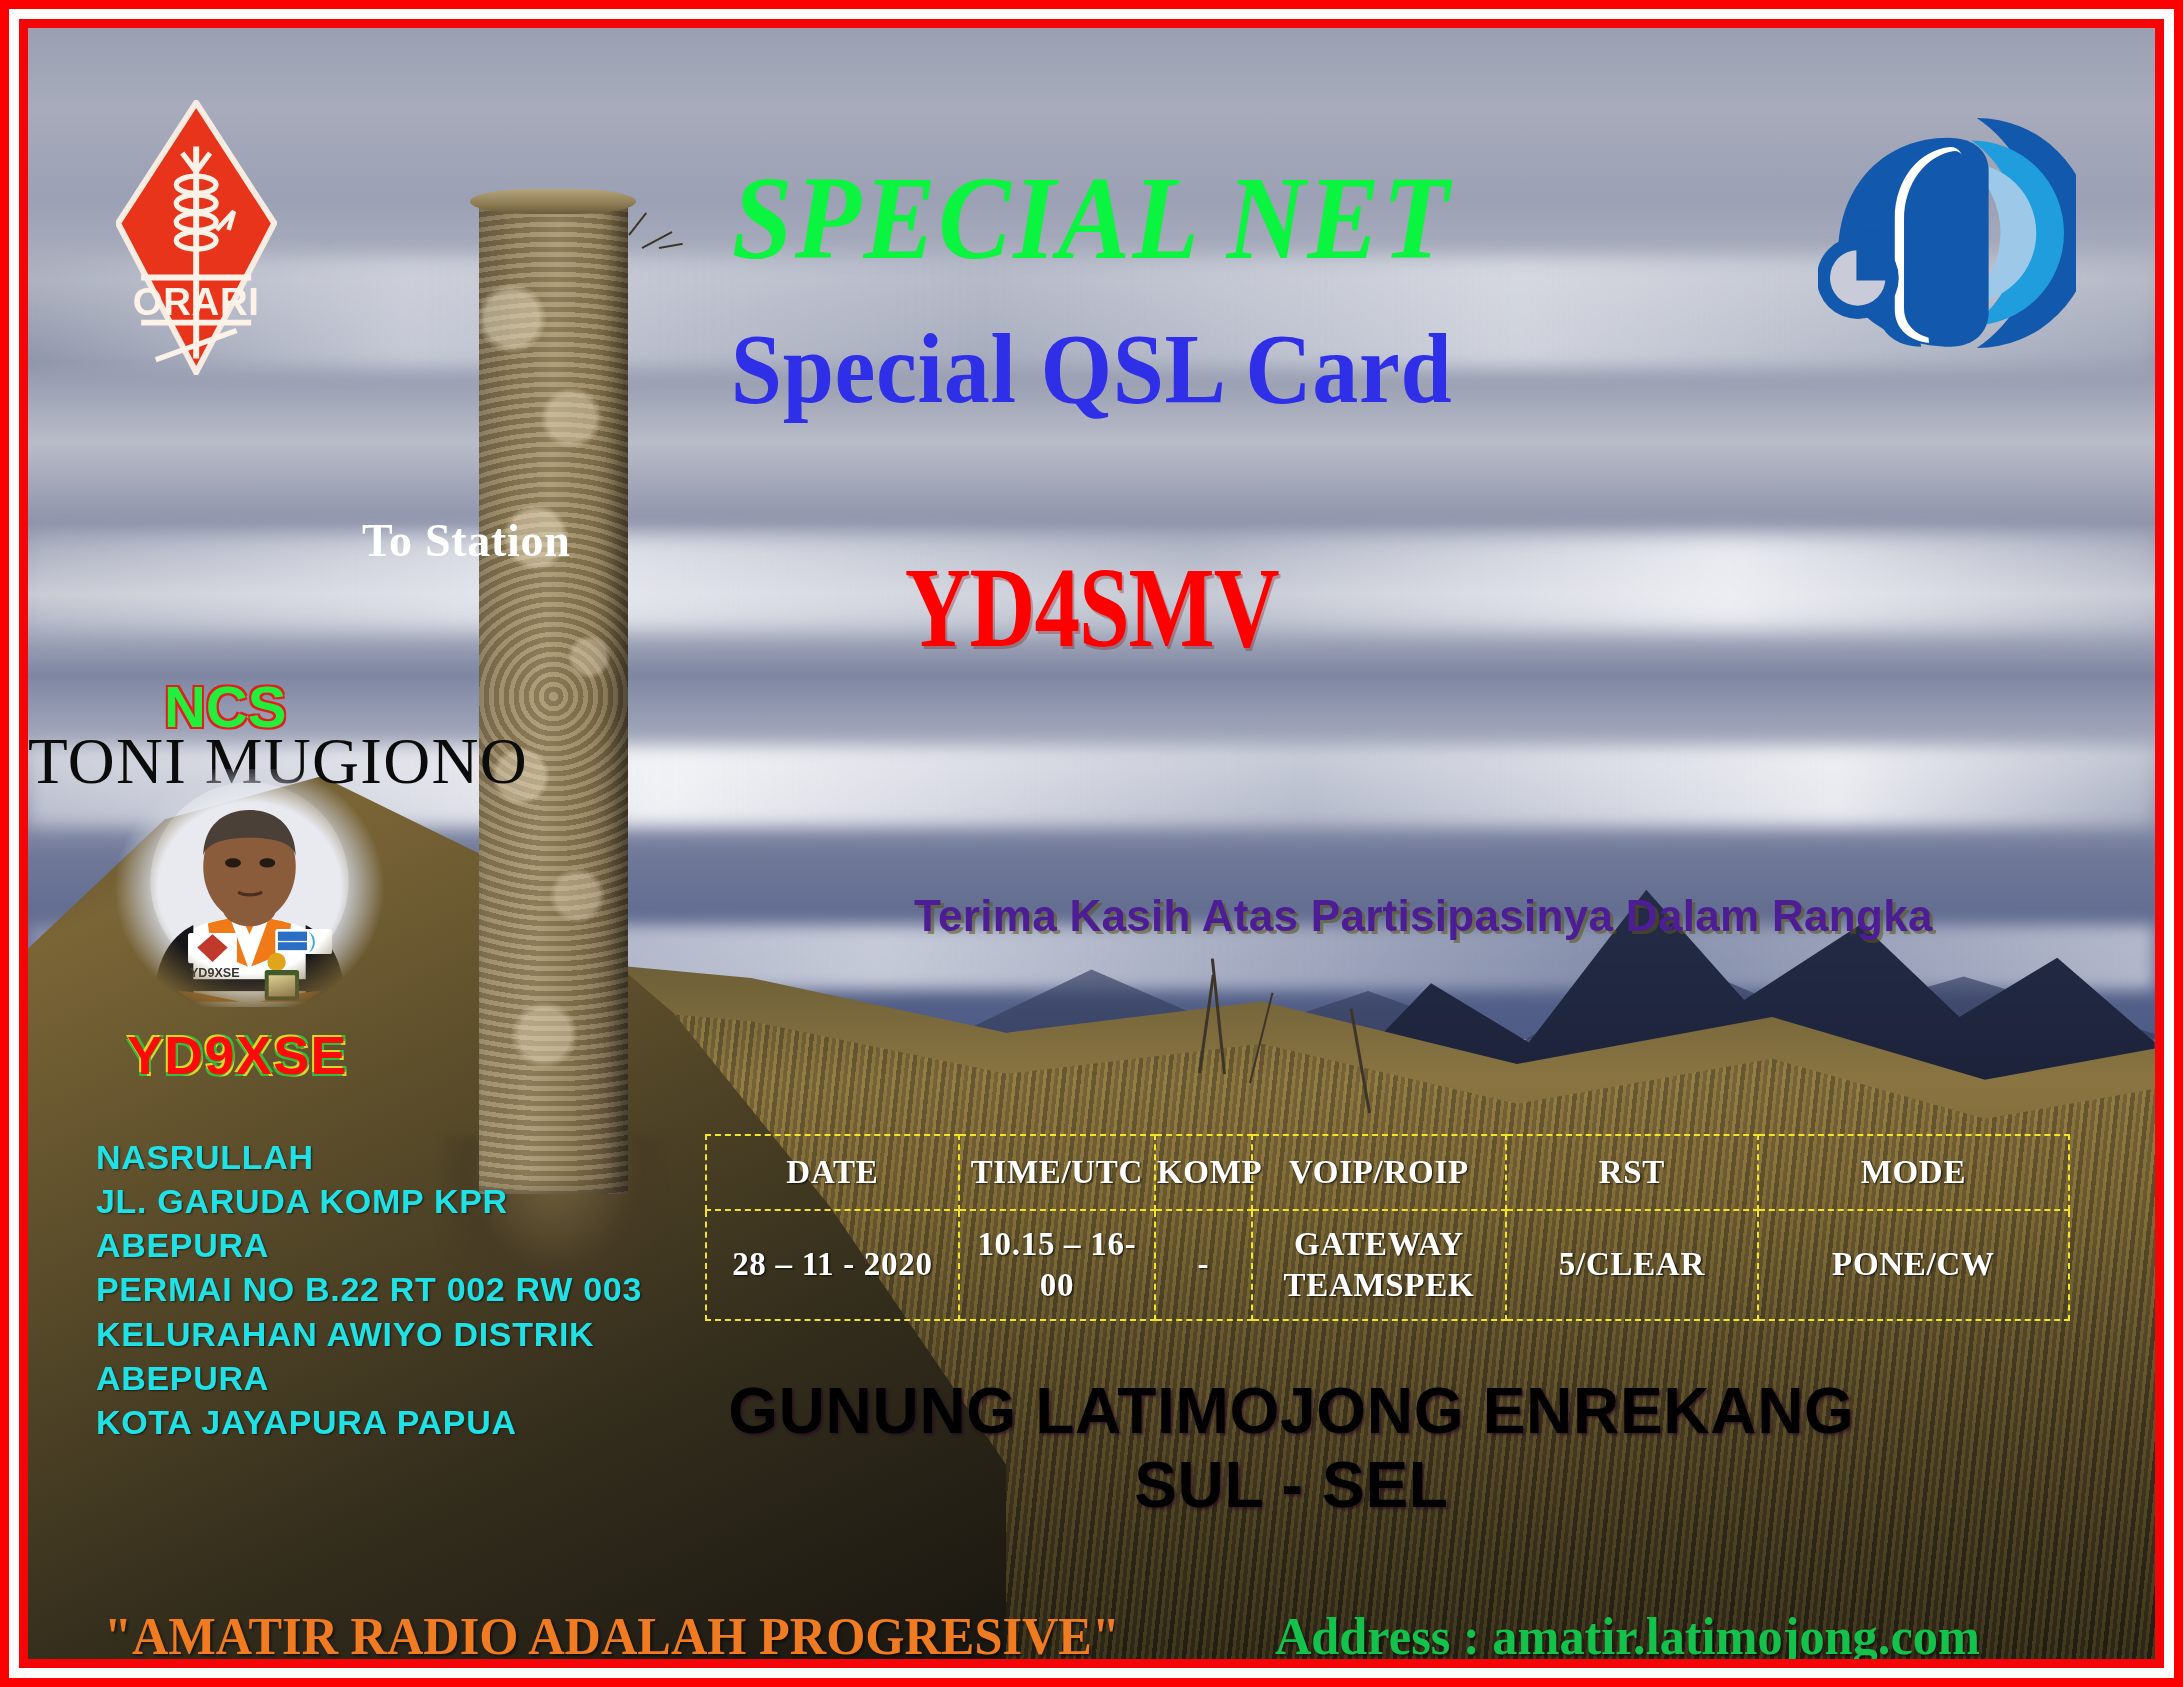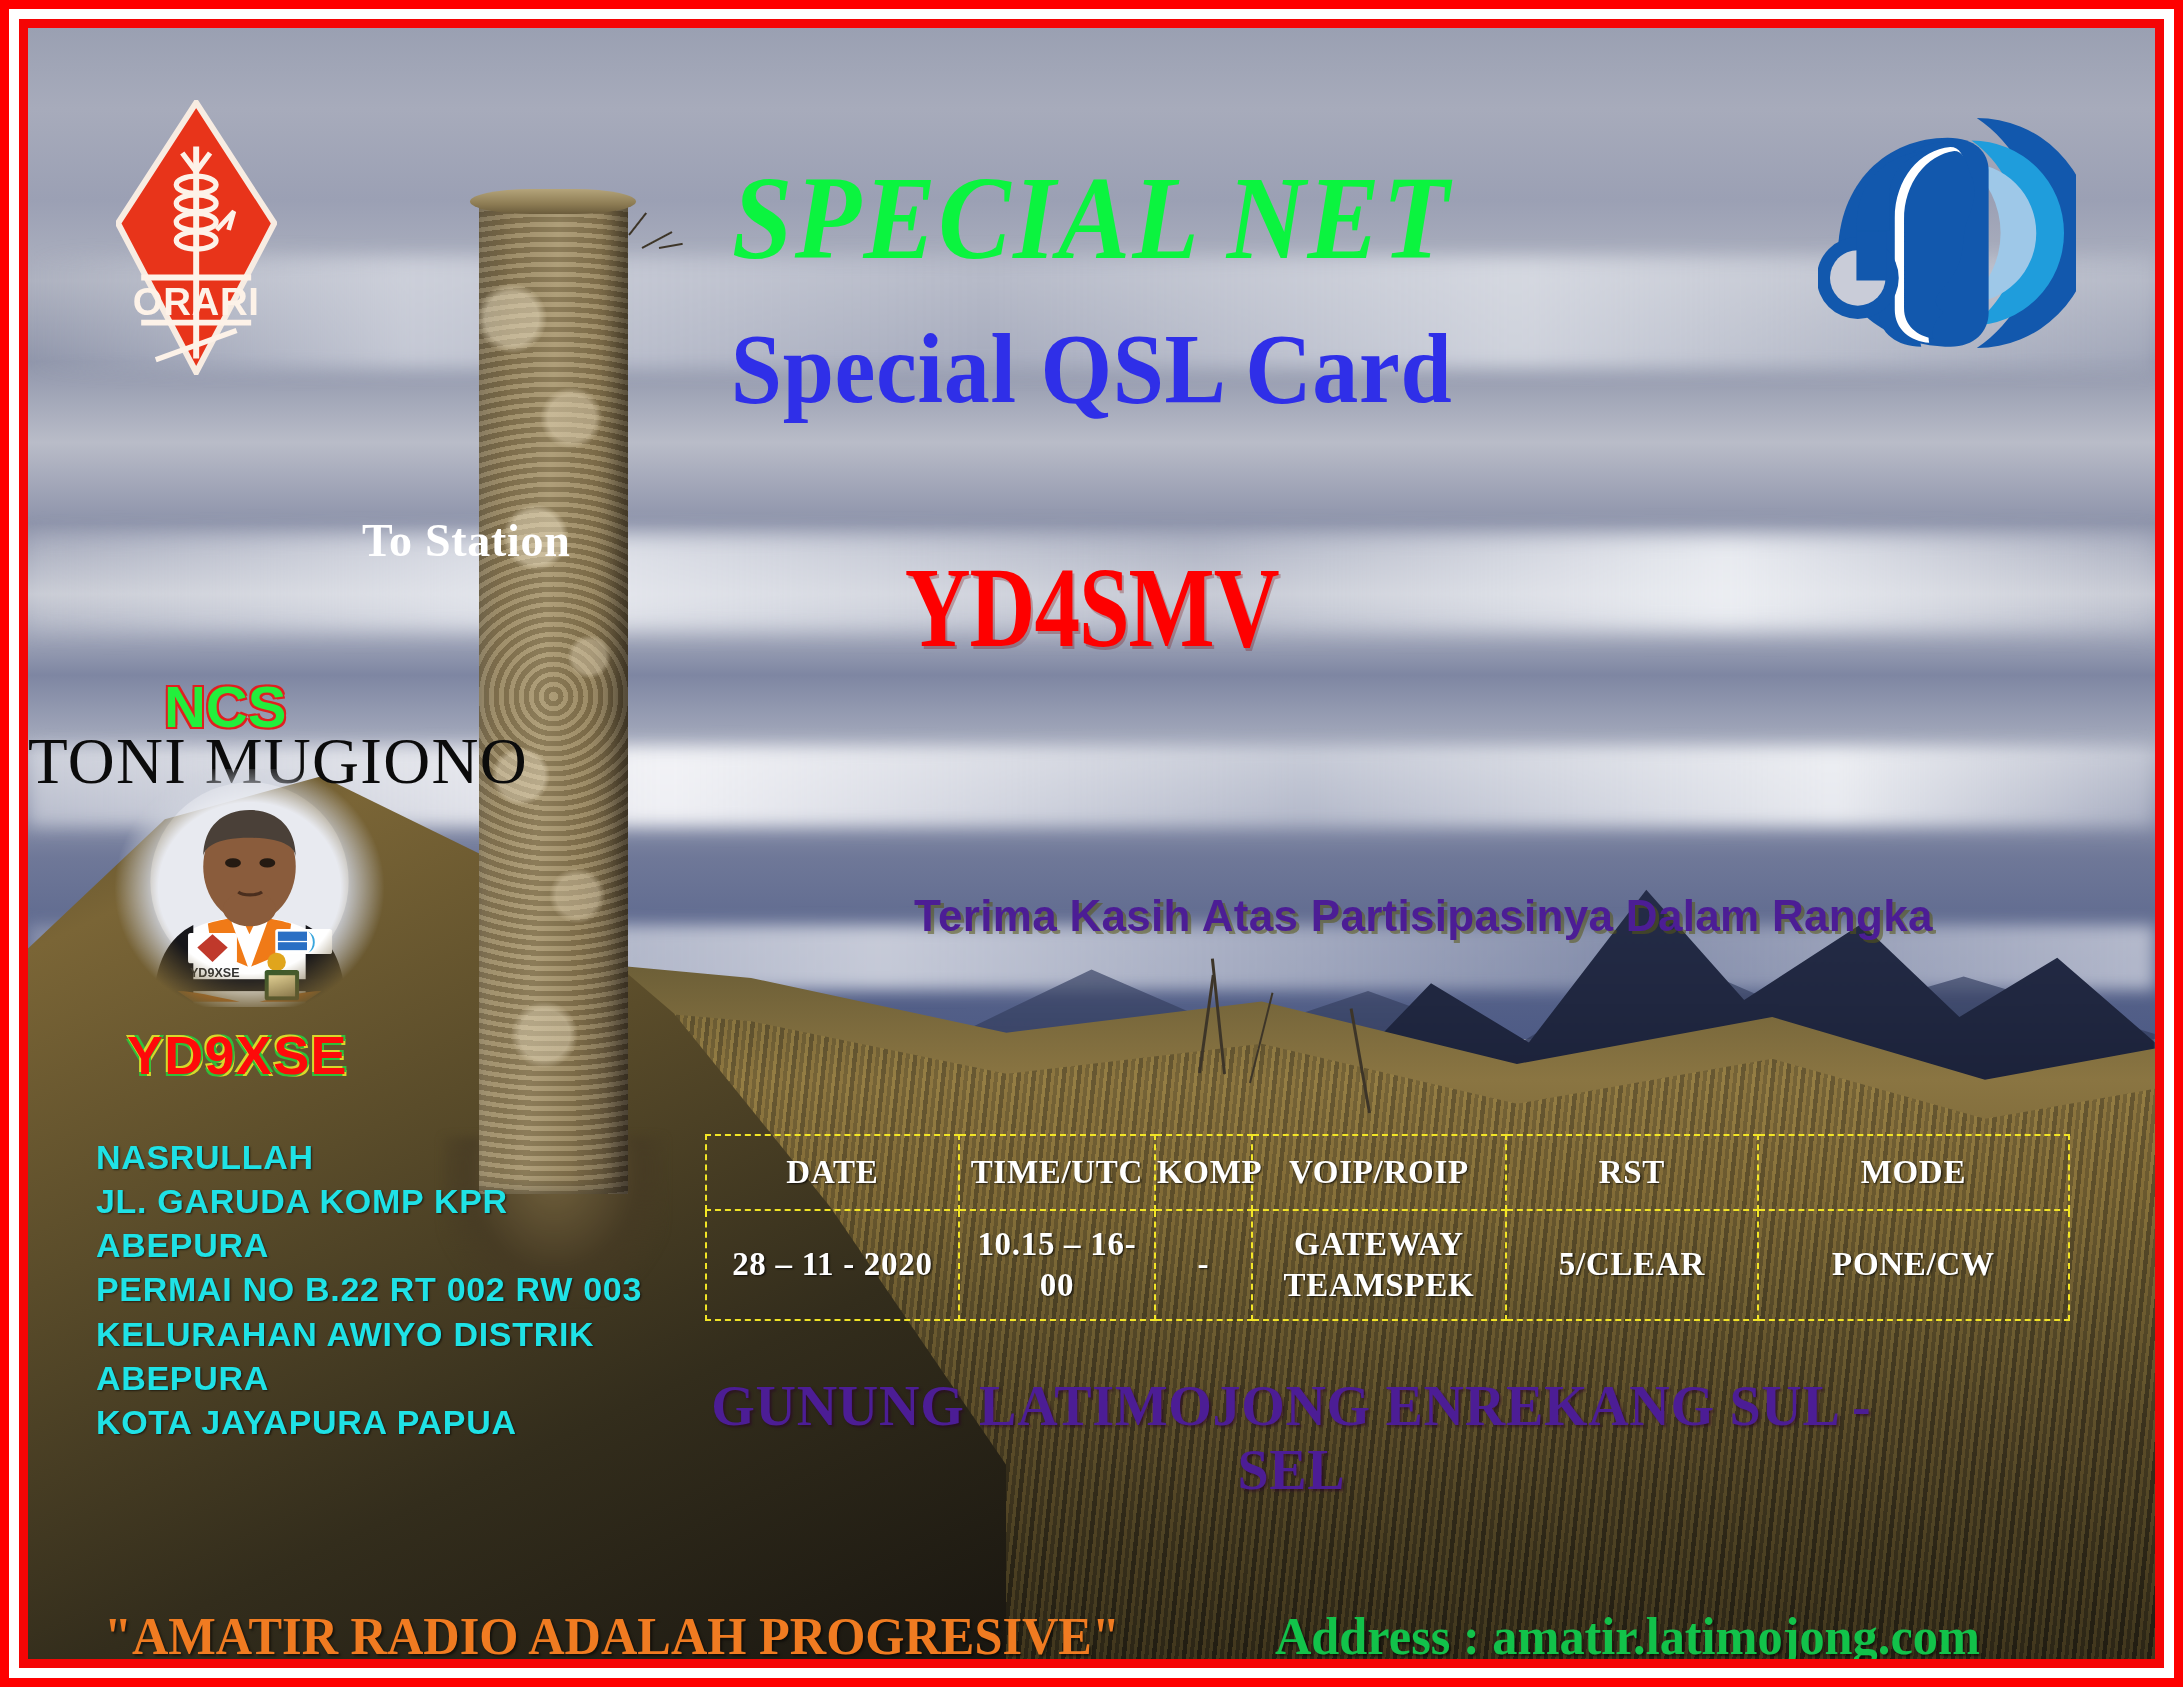--- a/index.html
+++ b/index.html
@@ -135,22 +135,22 @@
   .qso{position:absolute;left:677px;top:1106px;width:1364px;
        border-collapse:collapse;table-layout:fixed;}
   .qso th,.qso td{border:2.6px dashed #f2e526;color:#ffffff;text-align:center;
        font-family:"Liberation Serif",serif;font-weight:bold;
        text-shadow:1.3px 1.3px 2px rgba(0,0,0,.7);}
   .qso th{height:71px;font-size:33px;letter-spacing:0.7px;vertical-align:middle;}
   .qso td{height:106px;font-size:33px;letter-spacing:0.7px;vertical-align:middle;line-height:1.25;}
 
   
   .t-loc{position:absolute;left:635px;width:1257px;top:1346px;text-align:center;
-     font-family:Liberation Serif, serif;font-weight:bold;font-size:56px;
-     color:#4c1d95;letter-spacing:0.7px;text-shadow:2px 2px 2.6px rgba(40,0,40,.55);}
+     font-family:Liberation Sans, sans-serif;font-weight:bold;font-size:64px;
+     color:#000000;letter-spacing:0.7px;text-shadow:2px 2px 2.6px rgba(40,0,40,.55);}
 
   
   .t-motto{position:absolute;left:76px;top:1578px;font-family:"Liberation Serif",serif;
      font-weight:bold;font-size:53px;color:#f07b21;letter-spacing:0px;
      transform:scaleX(.95);transform-origin:left;
      text-shadow:2px 2px 2.6px rgba(0,0,0,.55);}
   .t-addrline{position:absolute;left:1247px;top:1578px;font-family:"Liberation Serif",serif;
      font-weight:bold;font-size:53px;color:#12c24a;letter-spacing:0px;
      transform:scaleX(.95);transform-origin:left;
      text-shadow:2px 2px 2.6px rgba(0,0,0,.55);}

